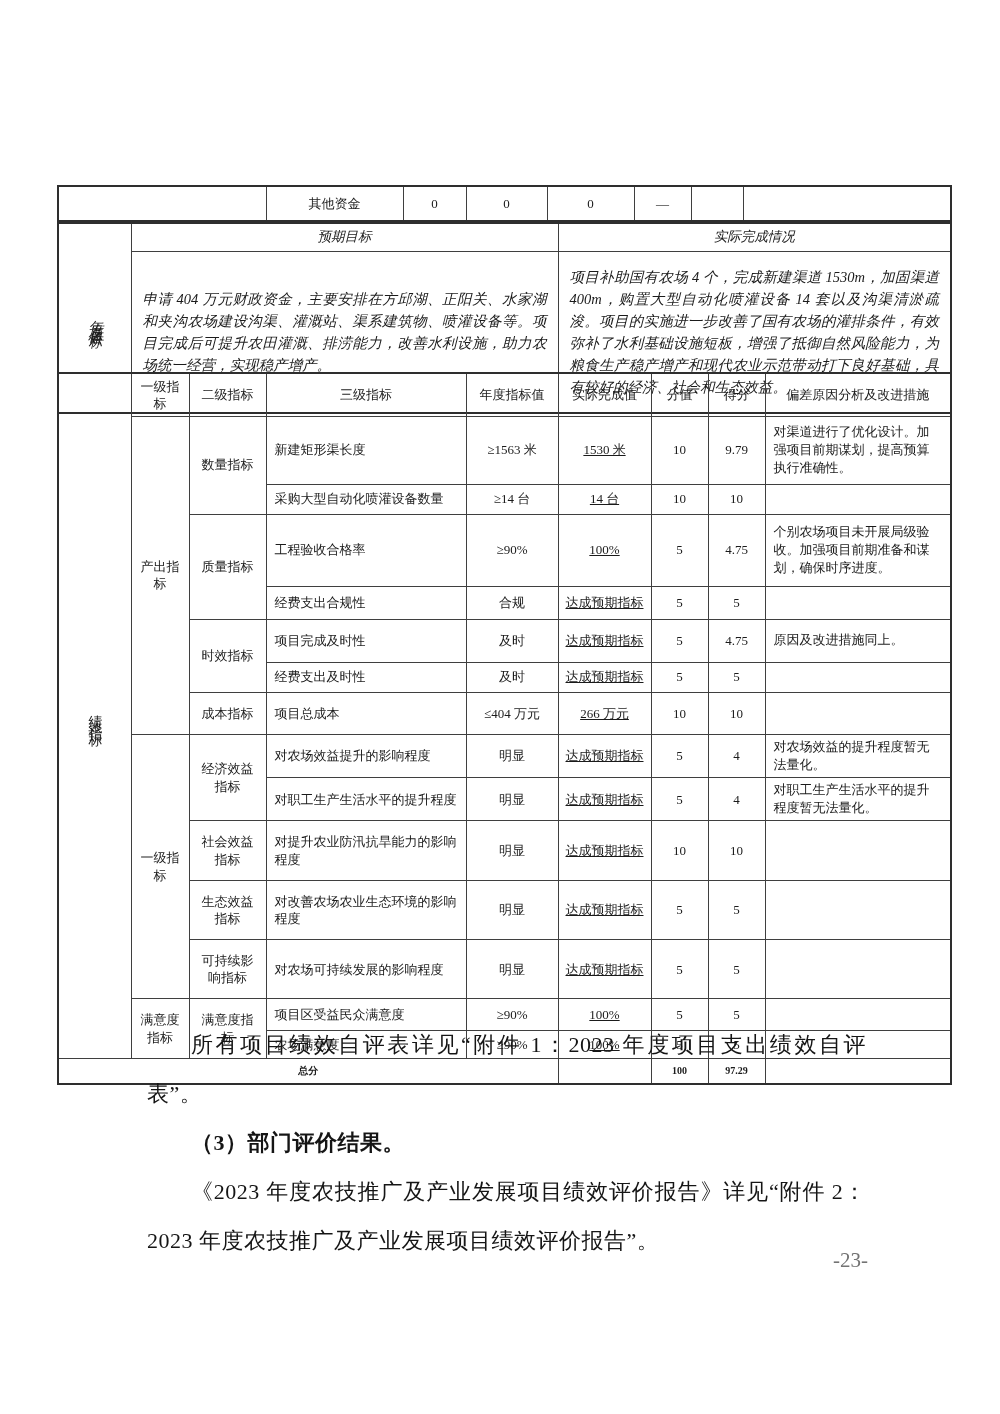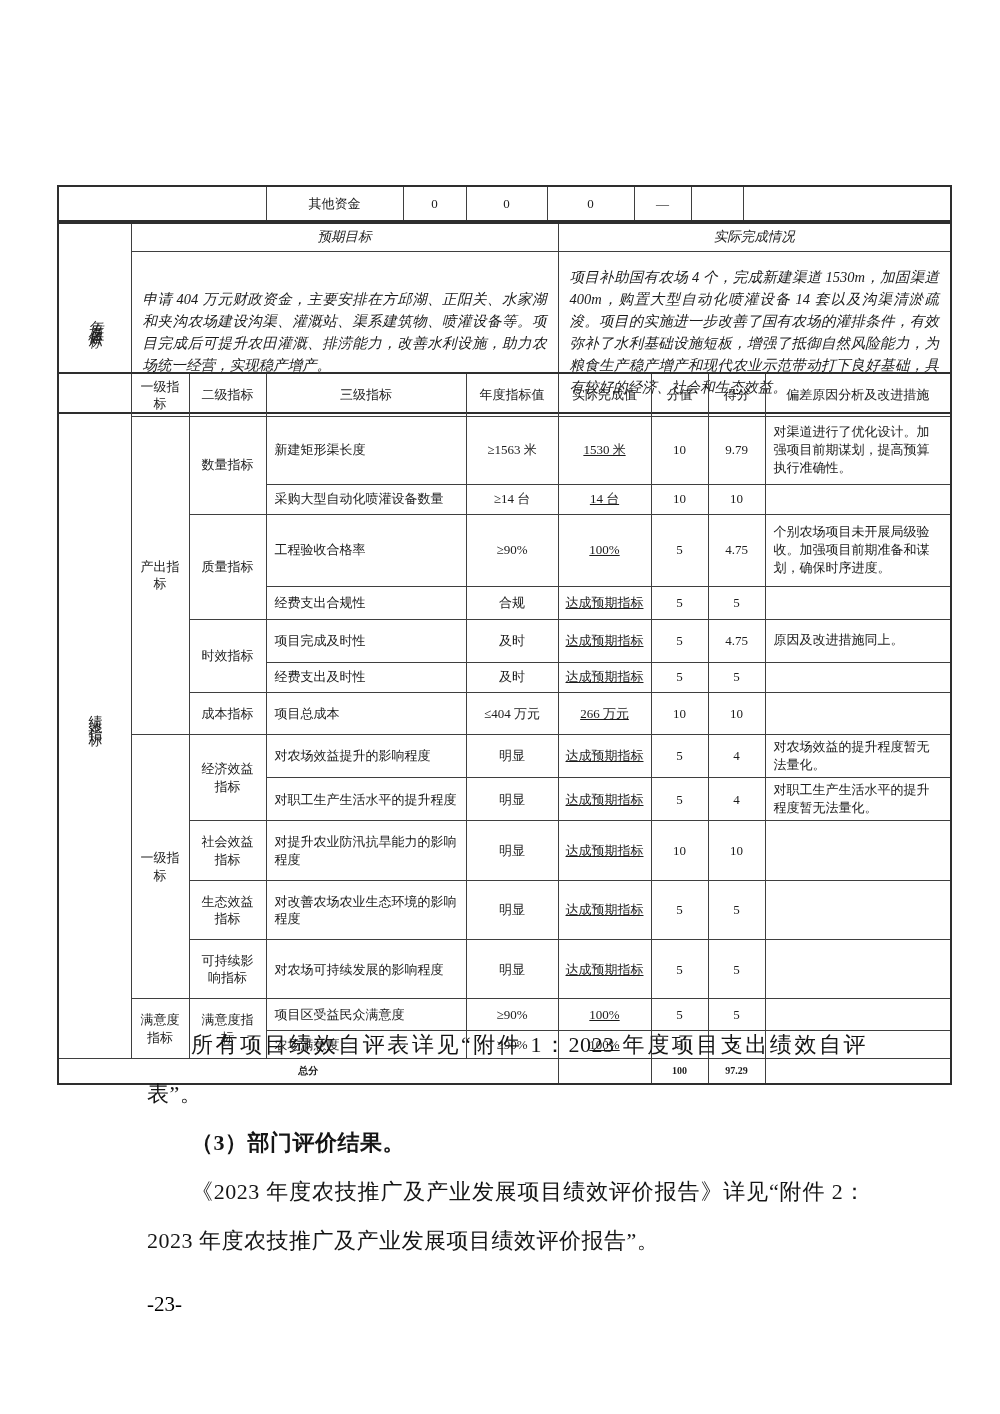--- a/index.html
+++ b/index.html
@@ -31,22 +31,22 @@
   }
   .total-row td { font-weight:bold; font-size:10px; }
   .doc-text {
     position:absolute; left:147px; top:1020px; width:719px;
     font-size:22px; line-height:49px; text-align:justify;
     letter-spacing:0.5px; color:#151515;
   }
   .doc-text p { margin:0; text-indent:2em; }
   .doc-text p.bold { font-weight:bold; }
   .page-num {
-    position:absolute; left:147px; top:1292px; width:721px;
-    font-size:21px; color:#000000;
+    position:absolute; left:147px; top:1248px; width:721px;
+    text-align:right; font-size:21px; color:#737373;
   }
 </style>
 </head>
 <body>
 
 <div class="page">
 
   <table class="t-outer" style="top:185px; width:893px;">
     <colgroup>
       <col style="width:208px">

